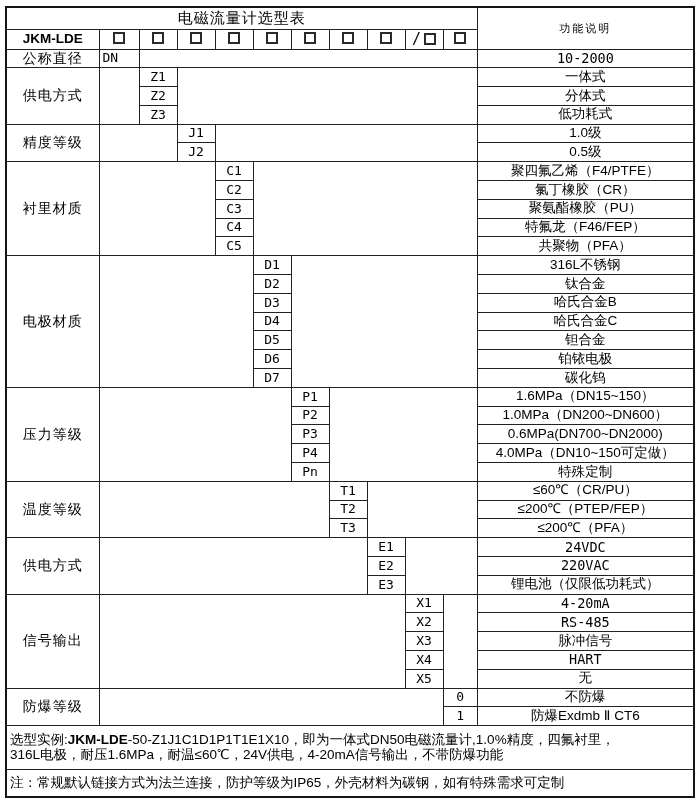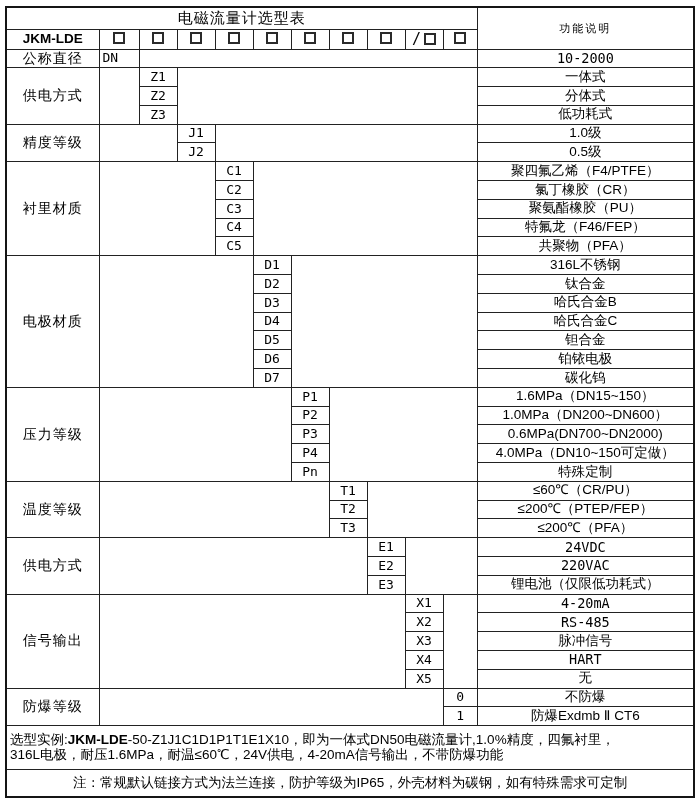--- a/index.html
+++ b/index.html
@@ -20,21 +20,21 @@
   .code{font-family:"DejaVu Sans Mono","Liberation Mono",monospace;font-size:13px;}
   .desc{font-size:13.5px;}
   .desc .mono,.code,.num{font-family:"DejaVu Sans Mono","Liberation Mono",monospace;}
   .box{display:inline-block;width:12px;height:12px;border:2px solid #2a2a2a;
        vertical-align:middle;background:#fff;box-sizing:border-box;margin-top:-2px;}
   .slash{font-size:15px;margin-right:3px;font-family:"DejaVu Sans Mono",monospace;}
   .example{white-space:normal;text-align:left;padding:2px 3px;font-size:13.5px;}
   .example .l1{text-align:left;}
   .example .l2{text-align:left;}
   .example .bold{font-weight:bold;}
-  .note{text-align:center;padding:0 3px;font-size:13.5px;}
+  .note{text-align:left;padding:0 3px;font-size:13.5px;}
   .fill{background:#fff;}
 </style>
 </head>
 <body>
 
 <div class="wrap">
 <table>
   <colgroup>
     <col style="width:93px">
         <col style="width:40px">

